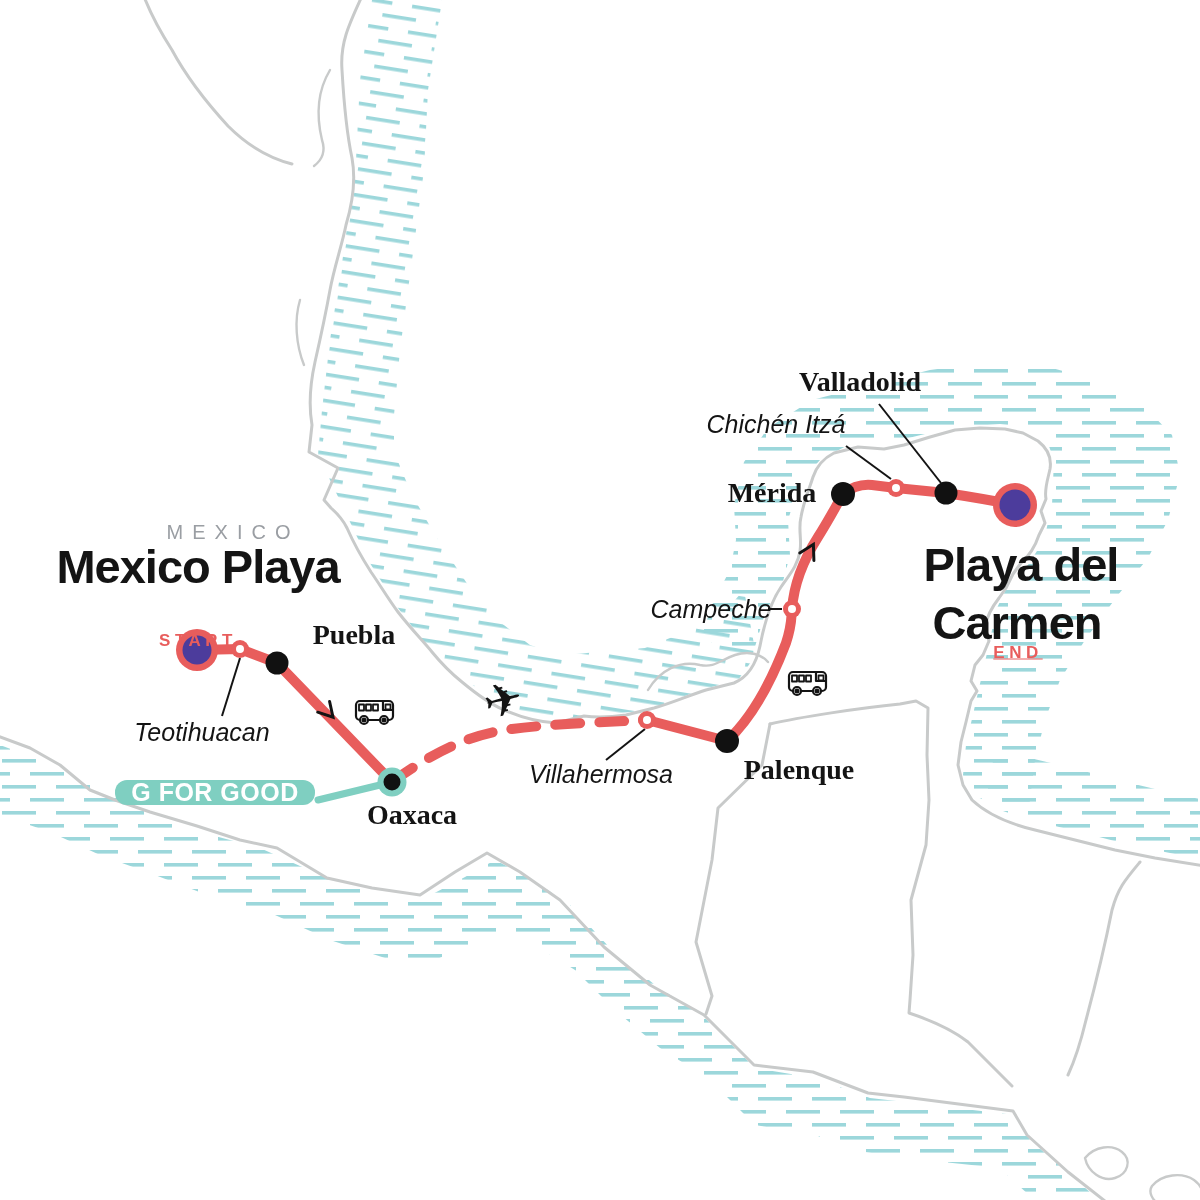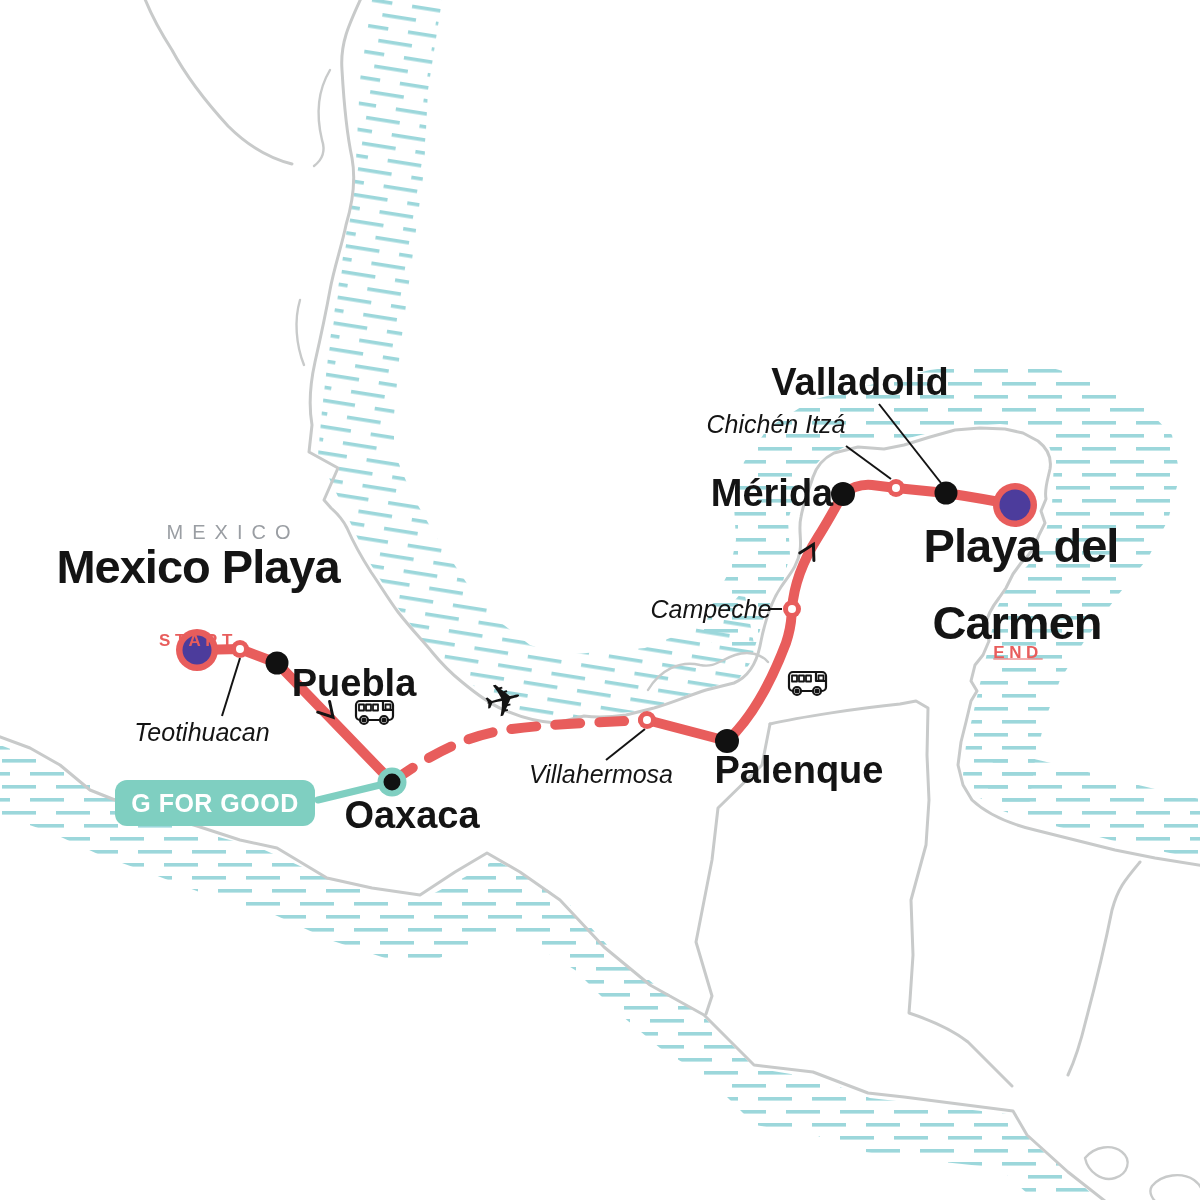--- a/index.html
+++ b/index.html
@@ -16,26 +16,26 @@
     width:1200px;height:1200px;position:relative;background:#ffffff;
     font-family:"Liberation Sans",sans-serif;overflow:hidden;
   }
   #map-svg{position:absolute;left:0;top:0;}
   .lbl{
     position:absolute;transform:translate(-50%,-50%);
     white-space:nowrap;color:var(--ink);line-height:1;
     font-family:"Liberation Sans",sans-serif;
   }
   .big{font-size:47px;font-weight:800;letter-spacing:-1px;}
-  .city{font-size:38px;font-weight:700;}
+  .city{font-size:28px;font-weight:700;font-family:Liberation Serif, serif;}
   .poi{font-size:25px;font-style:italic;font-weight:500;}
   .tag{font-size:17px;font-weight:700;letter-spacing:4.5px;color:var(--coral);}
   .country{font-size:20px;font-weight:500;letter-spacing:9px;color:var(--graytxt);margin-top:45px;}
   .badge{
-    position:absolute;left:115px;top:780px;width:200px;height:46px;
+    position:absolute;left:115px;top:780px;width:200px;height:25px;
     background:var(--teal);border-radius:12px;
     display:flex;align-items:center;justify-content:center;
     color:#ffffff;font-size:25px;font-weight:800;letter-spacing:.5px;
   }
   .plane{
     position:absolute;left:503px;top:700px;font-size:46px;color:var(--ink);
     transform:translate(-50%,-50%) rotate(-14deg);
   }
 </style>
 </head>
@@ -198,30 +198,30 @@
     </g>
   </g>
 </svg>
 
 <div class="lbl country" style="left:233px;top:487px;">MEXICO</div>
 
 <div class="lbl big" style="left:198px;top:566px;">Mexico Playa</div>
 <div class="lbl tag" style="left:198px;top:604px;margin-top:36px;">START</div>
 
 <div class="lbl poi" style="left:202px;top:732px;">Teotihuacan</div>
-<div class="lbl city" style="left:354px;top:683px;text-align:center;">Puebla</div>
+<div class="lbl city" style="left:354px;top:635px;text-align:center;">Puebla</div>
 <div class="lbl city" style="left:396px;top:815px;margin-left:16px;">Oaxaca</div>
 <div class="lbl poi" style="left:601px;top:774px;">Villahermosa</div>
 <div class="lbl city" style="left:799px;top:770px;">Palenque</div>
 <div class="lbl poi" style="left:711px;top:609px;">Campeche</div>
 <div class="lbl city" style="left:772px;top:493px;">Mérida</div>
 <div class="lbl poi" style="left:776px;top:424px;">Chichén Itzá</div>
 <div class="lbl city" style="left:860px;top:382px;">Valladolid</div>
 
-<div class="lbl big" style="left:1021px;top:545px;">Playa del</div>
+<div class="lbl big" style="left:1021px;top:564px;">Playa del</div>
 <div class="lbl big" style="left:1017px;top:578px;margin-top:44px;">Carmen</div>
 <div class="lbl tag" style="left:1018px;top:652px;text-decoration:underline;">END</div>
 
 <div class="badge">
   <span>G FOR GOOD</span>
 </div>
 
 <div class="plane">✈</div>
 
 </body></html>

